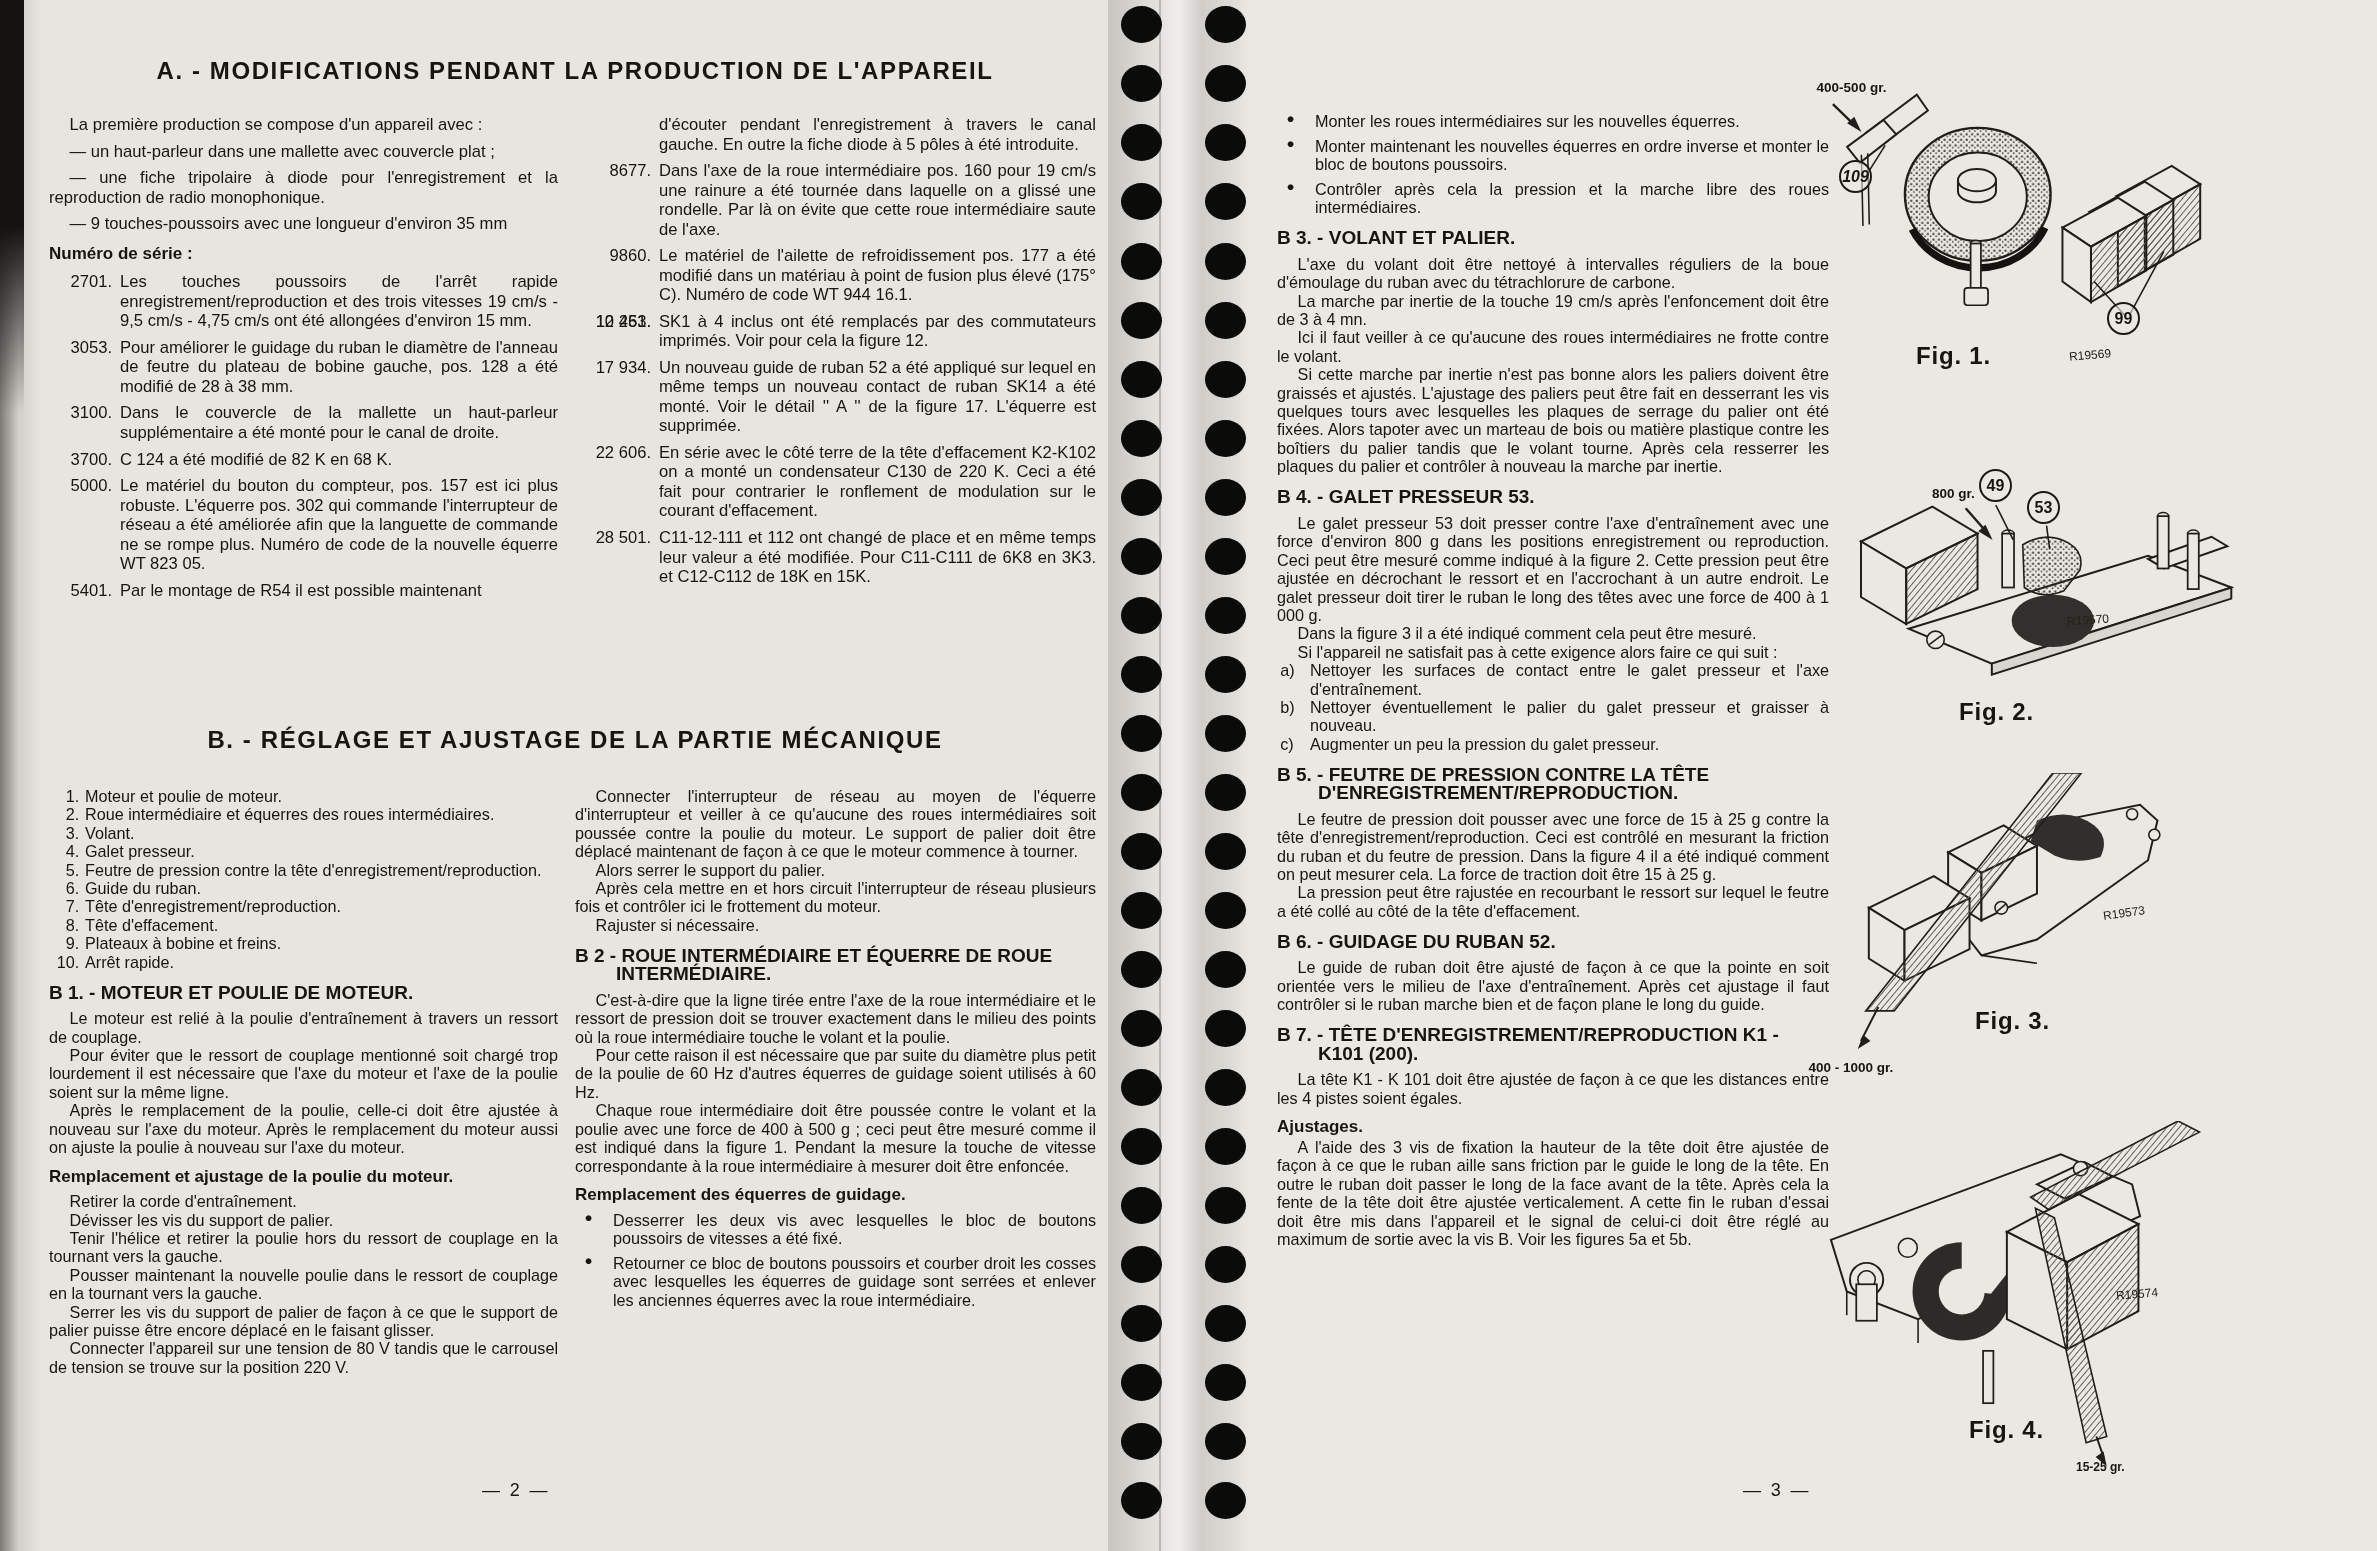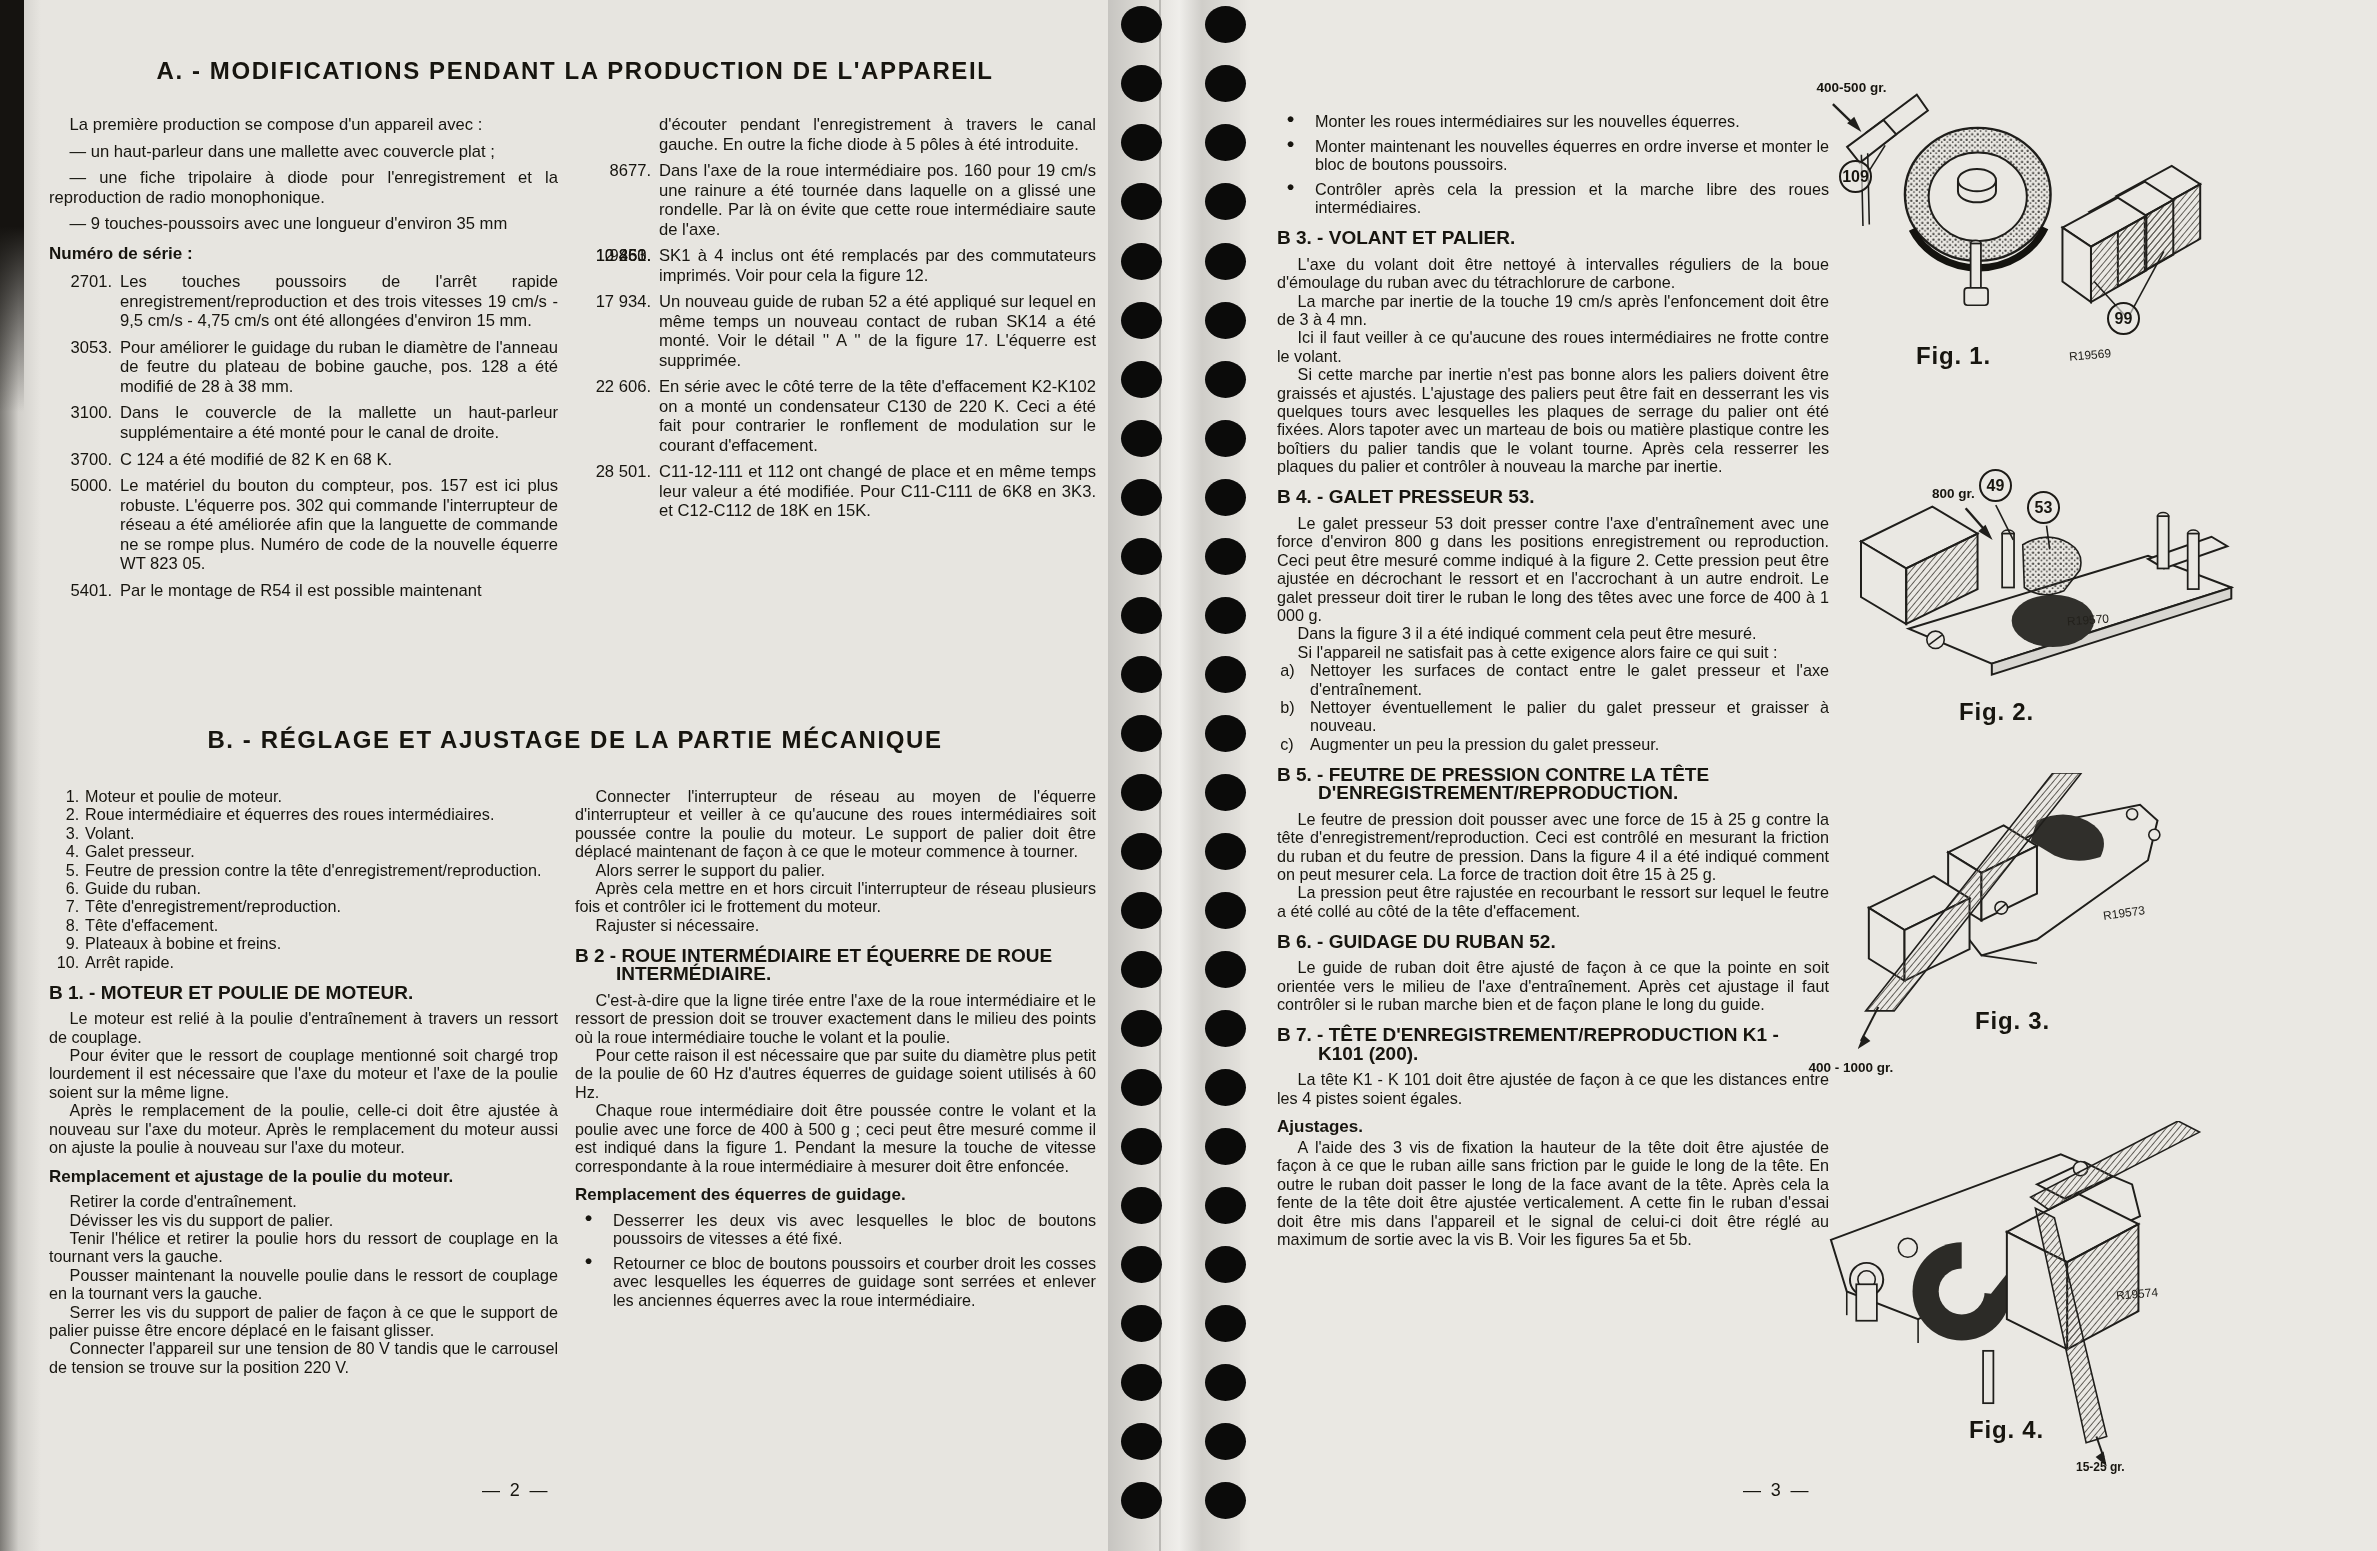--- a/index.html
+++ b/index.html
@@ -82,21 +82,21 @@
       <span>Par le montage de R54 il est possible maintenant</span></div>
   </div>
 
   <div class="col a-text" style="left:575px;top:109px;width:521px;">
     <p class="gap" style="padding-left:84px;">d'écouter pendant l'enregistrement à travers le canal gauche. En outre la fiche diode à 5 pôles à été introduite.</p>
     <div class="item item2">
       <span class="n">8677.</span>
       <span>Dans l'axe de la roue intermédiaire pos. 160 pour 19 cm/s une rainure a été tournée dans laquelle on a glissé une rondelle. Par là on évite que cette roue intermédiaire saute de l'axe.</span></div>
     <div class="item item2">
       <span class="n">9860.</span>
-      </div>
+      <span>Le matériel de l'ailette de refroidissement pos. 177 a été modifié dans un matériau à point de fusion plus élevé (175° C). Numéro de code WT 944 16.1.</span></div>
     <div class="item item2">
       <span class="n">10 453.</span>
       </div>
     <div class="item item2">
       <span class="n">12 261.</span>
       <span>SK1 à 4 inclus ont été remplacés par des commutateurs imprimés. Voir pour cela la figure 12.</span></div>
     <div class="item item2">
       <span class="n">17 934.</span>
       <span>Un nouveau guide de ruban 52 a été appliqué sur lequel en même temps un nouveau contact de ruban SK14 a été monté. Voir le détail '' A '' de la figure 17. L'équerre est supprimée.</span></div>
     <div class="item item2">
@@ -266,21 +266,21 @@
         <ellipse cx="202.5" cy="252" rx="6.5" ry="4" fill="#eae8e3" stroke-width="2"></ellipse>
         <rect x="196" y="252" width="13" height="62" fill="#eae8e3" stroke-width="2.2"></rect>
         <rect x="188" y="308" width="30" height="22" rx="4" fill="#eae8e3" stroke-width="2.2"></rect>
         <line x1="390" y1="342" x2="352" y2="300" stroke-width="2"></line>
         <line x1="398" y1="340" x2="440" y2="262" stroke-width="2"></line>
         <line x1="22" y1="76" x2="50" y2="103" stroke-width="3"></line>
       </g>
       <polygon points="58,111 40,100 49,92" fill="#1f1e1b"></polygon>
     </svg>
     <span class="flabel" style="left:1.6px;top:36px;">400-500 gr.</span>
-    <span class="badge" style="left:24px;top:116px;">109</span>
+    <span class="badge" style="left:24px;top:116px;font-style:italic;">109</span>
     <span class="badge" style="left:292px;top:258px;">99</span>
     <span class="fcode" style="left:254px;top:304px;transform:rotate(-5deg);">R19569</span>
     <span class="fcap" style="left:101px;top:298px;">Fig. 1.</span>
   </div>
 
   <div class="fig" style="left:1815px;top:440px;width:563px;height:341px;">
     <svg width="563" height="341" viewBox="0 0 710 430">
       <defs>
         <pattern id="st2" width="7" height="7" patternUnits="userSpaceOnUse">
             <circle cx="2" cy="2" r="1.5" fill="#454340"></circle>

